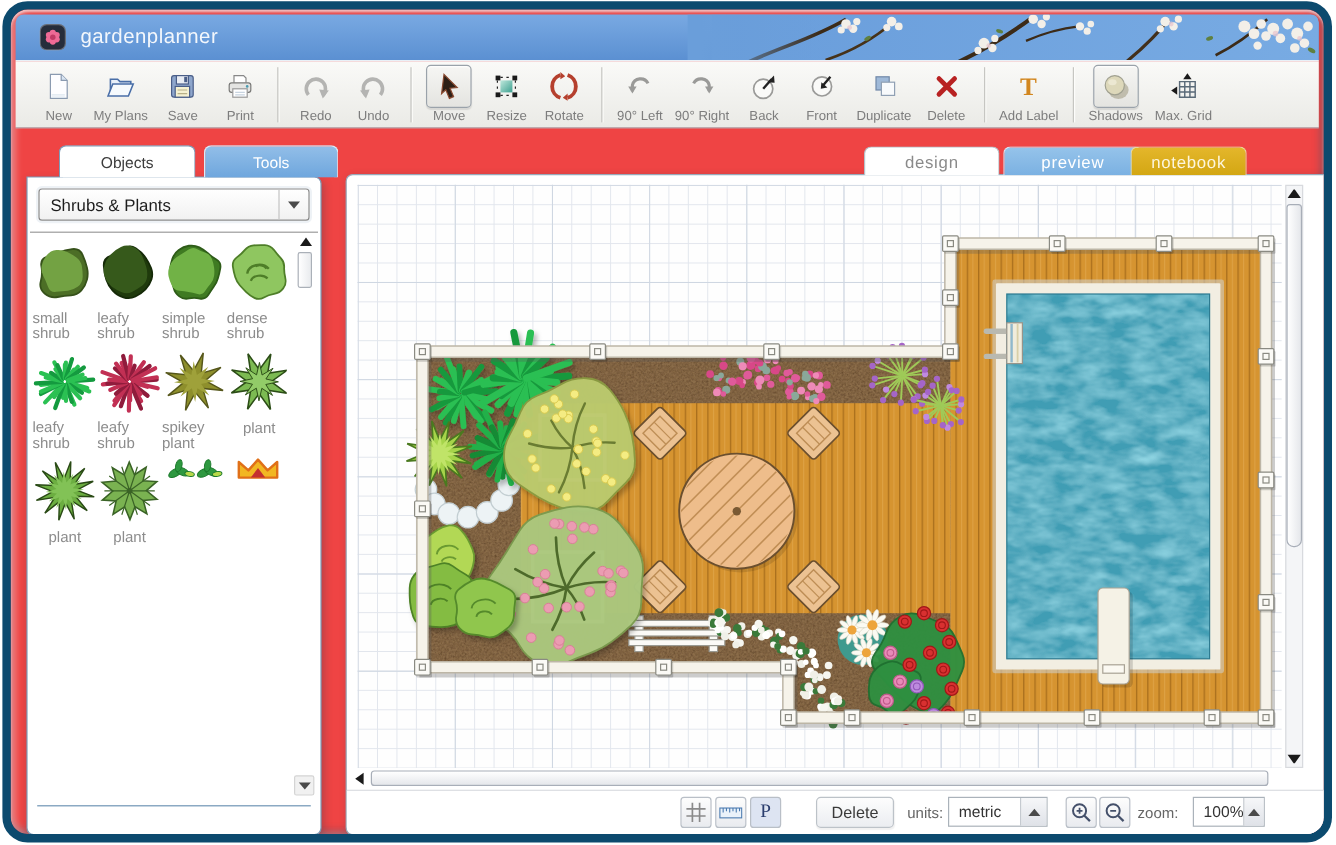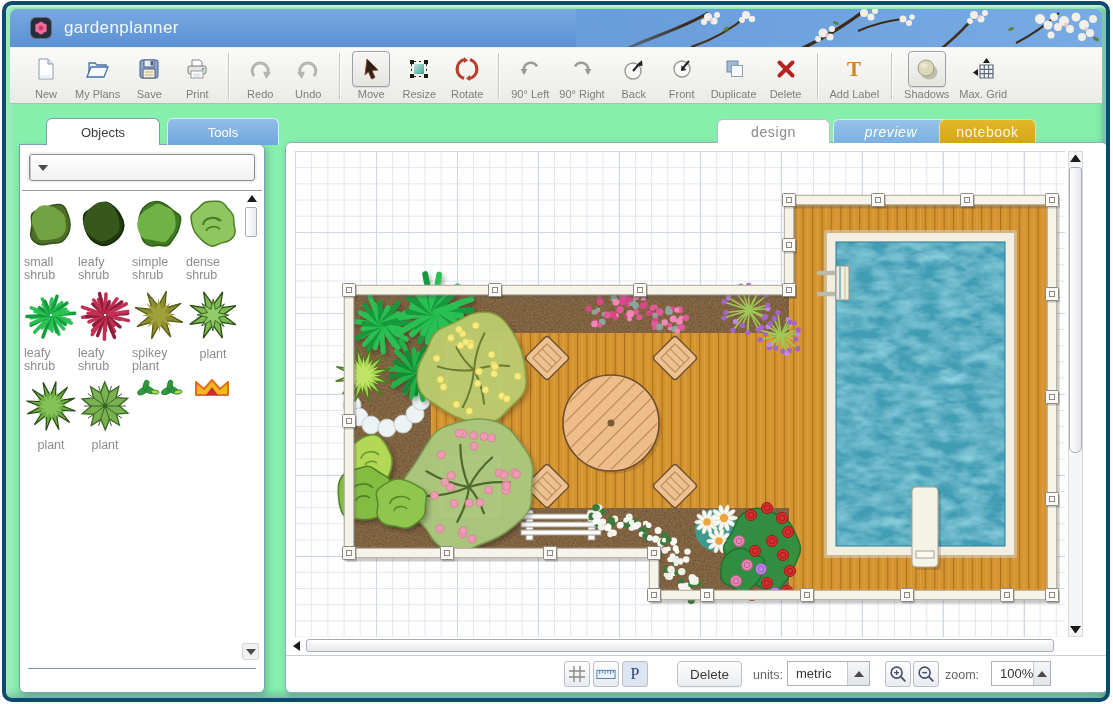--- a/index.html
+++ b/index.html
@@ -1,19 +1,19 @@
 <!DOCTYPE html>
 <html><head>
 <meta charset="utf-8">
 <style>
   html,body{margin:0;padding:0;background:#fff;width:1113px;height:704px;
     font-family:"Liberation Sans",sans-serif;-webkit-font-smoothing:antialiased;}
   *{box-sizing:border-box;}
-  .window{position:absolute;left:2px;top:1px;width:1108px;height:701px;border-radius:10px;
-    background:#86efac;border:4px solid #0c4a6e;overflow:hidden;
+  .window{position:absolute;left:2px;top:1px;width:1108px;height:701px;border-radius:21px;
+    background:#ef4444;border:7px solid #0c4a6e;overflow:hidden;
     box-shadow:inset 0 2px 2px rgba(255,255,255,.6),inset -4px 0 6px rgba(60,88,114,.28),
     inset 4px 0 6px rgba(255,255,255,.35),inset 0 -4px 6px rgba(60,88,114,.28);}
   
   .titlebar{position:absolute;left:4px;top:4px;right:4px;height:38px;border-radius:7px 7px 0 0;
     background:linear-gradient(#79a9e2,#5b90d2);overflow:hidden;}
   .logo{position:absolute;left:20px;top:8px;width:22px;height:22px;border-radius:6px;
     background:#262d3b;border:1px solid rgba(255,255,255,.3);display:flex;align-items:center;justify-content:center;}
   .app-title{position:absolute;left:54px;top:9px;font-size:17px;color:#f3f7fc;letter-spacing:.4px;}
   .photo{position:absolute;right:0;top:0;width:506px;height:38px;}
   .photo-fade{position:absolute;right:416px;top:0;width:110px;height:38px;
@@ -63,21 +63,21 @@
     border:1px solid #aab0b8;border-radius:2px;cursor:pointer;}
   .sb-down{position:absolute;left:-3px;top:448px;width:17px;height:17px;background:#f1f1f1;
     border:1px solid #d4d4d4;border-radius:2px;display:flex;align-items:center;justify-content:center;cursor:pointer;}
   
   .canvas-panel{position:absolute;left:279px;top:137px;width:823px;height:551px;background:#fff;
     border:1px solid #97aabb;border-radius:6px;box-shadow:2px 3px 7px rgba(40,62,84,.3);}
   .cv-tab{position:absolute;top:-24px;height:24px;border-radius:6px 6px 0 0;font-size:14px;
     letter-spacing:.6px;display:flex;align-items:center;justify-content:center;cursor:pointer;}
   .cv-tab.design{left:431px;width:113px;background:#fff;border:1px solid #b6c0c8;border-bottom:none;color:#8a8a8a;}
   .cv-tab.preview{left:547px;width:116px;background:linear-gradient(#95c3ea,#7bb1e2);
-    border:1px solid #d6ebf8;border-bottom:none;color:#fff;font-style:italic;}
+    border:1px solid #d6ebf8;border-bottom:none;color:#fff;}
   .cv-tab.notebook{left:653px;width:97px;background:linear-gradient(#e4b62b,#d3a713);
     border:1px solid #ecd99c;border-bottom:none;color:#fdf6dd;}
   .draw-area{position:absolute;left:9px;top:8px;width:770px;height:486px;overflow:hidden;
     background-color:#fefefe;
     background-image:
       linear-gradient(to right,#cfd7e2 1px,transparent 1px),
       linear-gradient(to bottom,#cfd7e2 1px,transparent 1px),
       linear-gradient(to right,#e2e6ed 1px,transparent 1px),
       linear-gradient(to bottom,#e2e6ed 1px,transparent 1px);
     background-size:81px 81px,81px 81px,16.2px 16.2px,16.2px 16.2px;}
@@ -390,20 +390,21 @@
         </div>
         <div class="tb-label">Max. Grid</div>
       </div>
     </div>
 
   <div class="sidebar">
     <div class="sb-tab active">Objects</div>
     <div class="sb-tab inactive">Tools</div>
     <div class="sb-panel">
       <div class="sb-dropdown">
+        <div class="sb-dd-text">Shrubs &amp; Plants</div>
         <div class="sb-dd-arrow">
             <div class="tri-down"></div>
           </div>
       </div>
       <div class="sb-hr"></div>
       <div class="plant-list" id="plant-list">
           <div class="plant-item">
             <div class="plant-ibox">
               <svg width="54" height="54" viewBox="0 0 54 54">
                 <path d="M45.5 33.0 Q44.3 38.0 40.8 42.0 Q37.3 45.9 32.2 46.1 Q27.0 46.3 21.0 47.5 Q15.1 48.7 10.2 44.6 Q5.3 40.5 7.0 34.3 Q8.7 28.0 7.5 22.0 Q6.3 16.0 12.0 14.0 Q17.7 12.0 22.4 10.2 Q27.0 8.5 33.1 7.6 Q39.3 6.8 41.8 12.4 Q44.3 18.0 45.5 23.0 Q46.7 28.0 45.5 33.0 Z" fill="#4c6e26" stroke="#36511a" stroke-width="1.5"></path>

